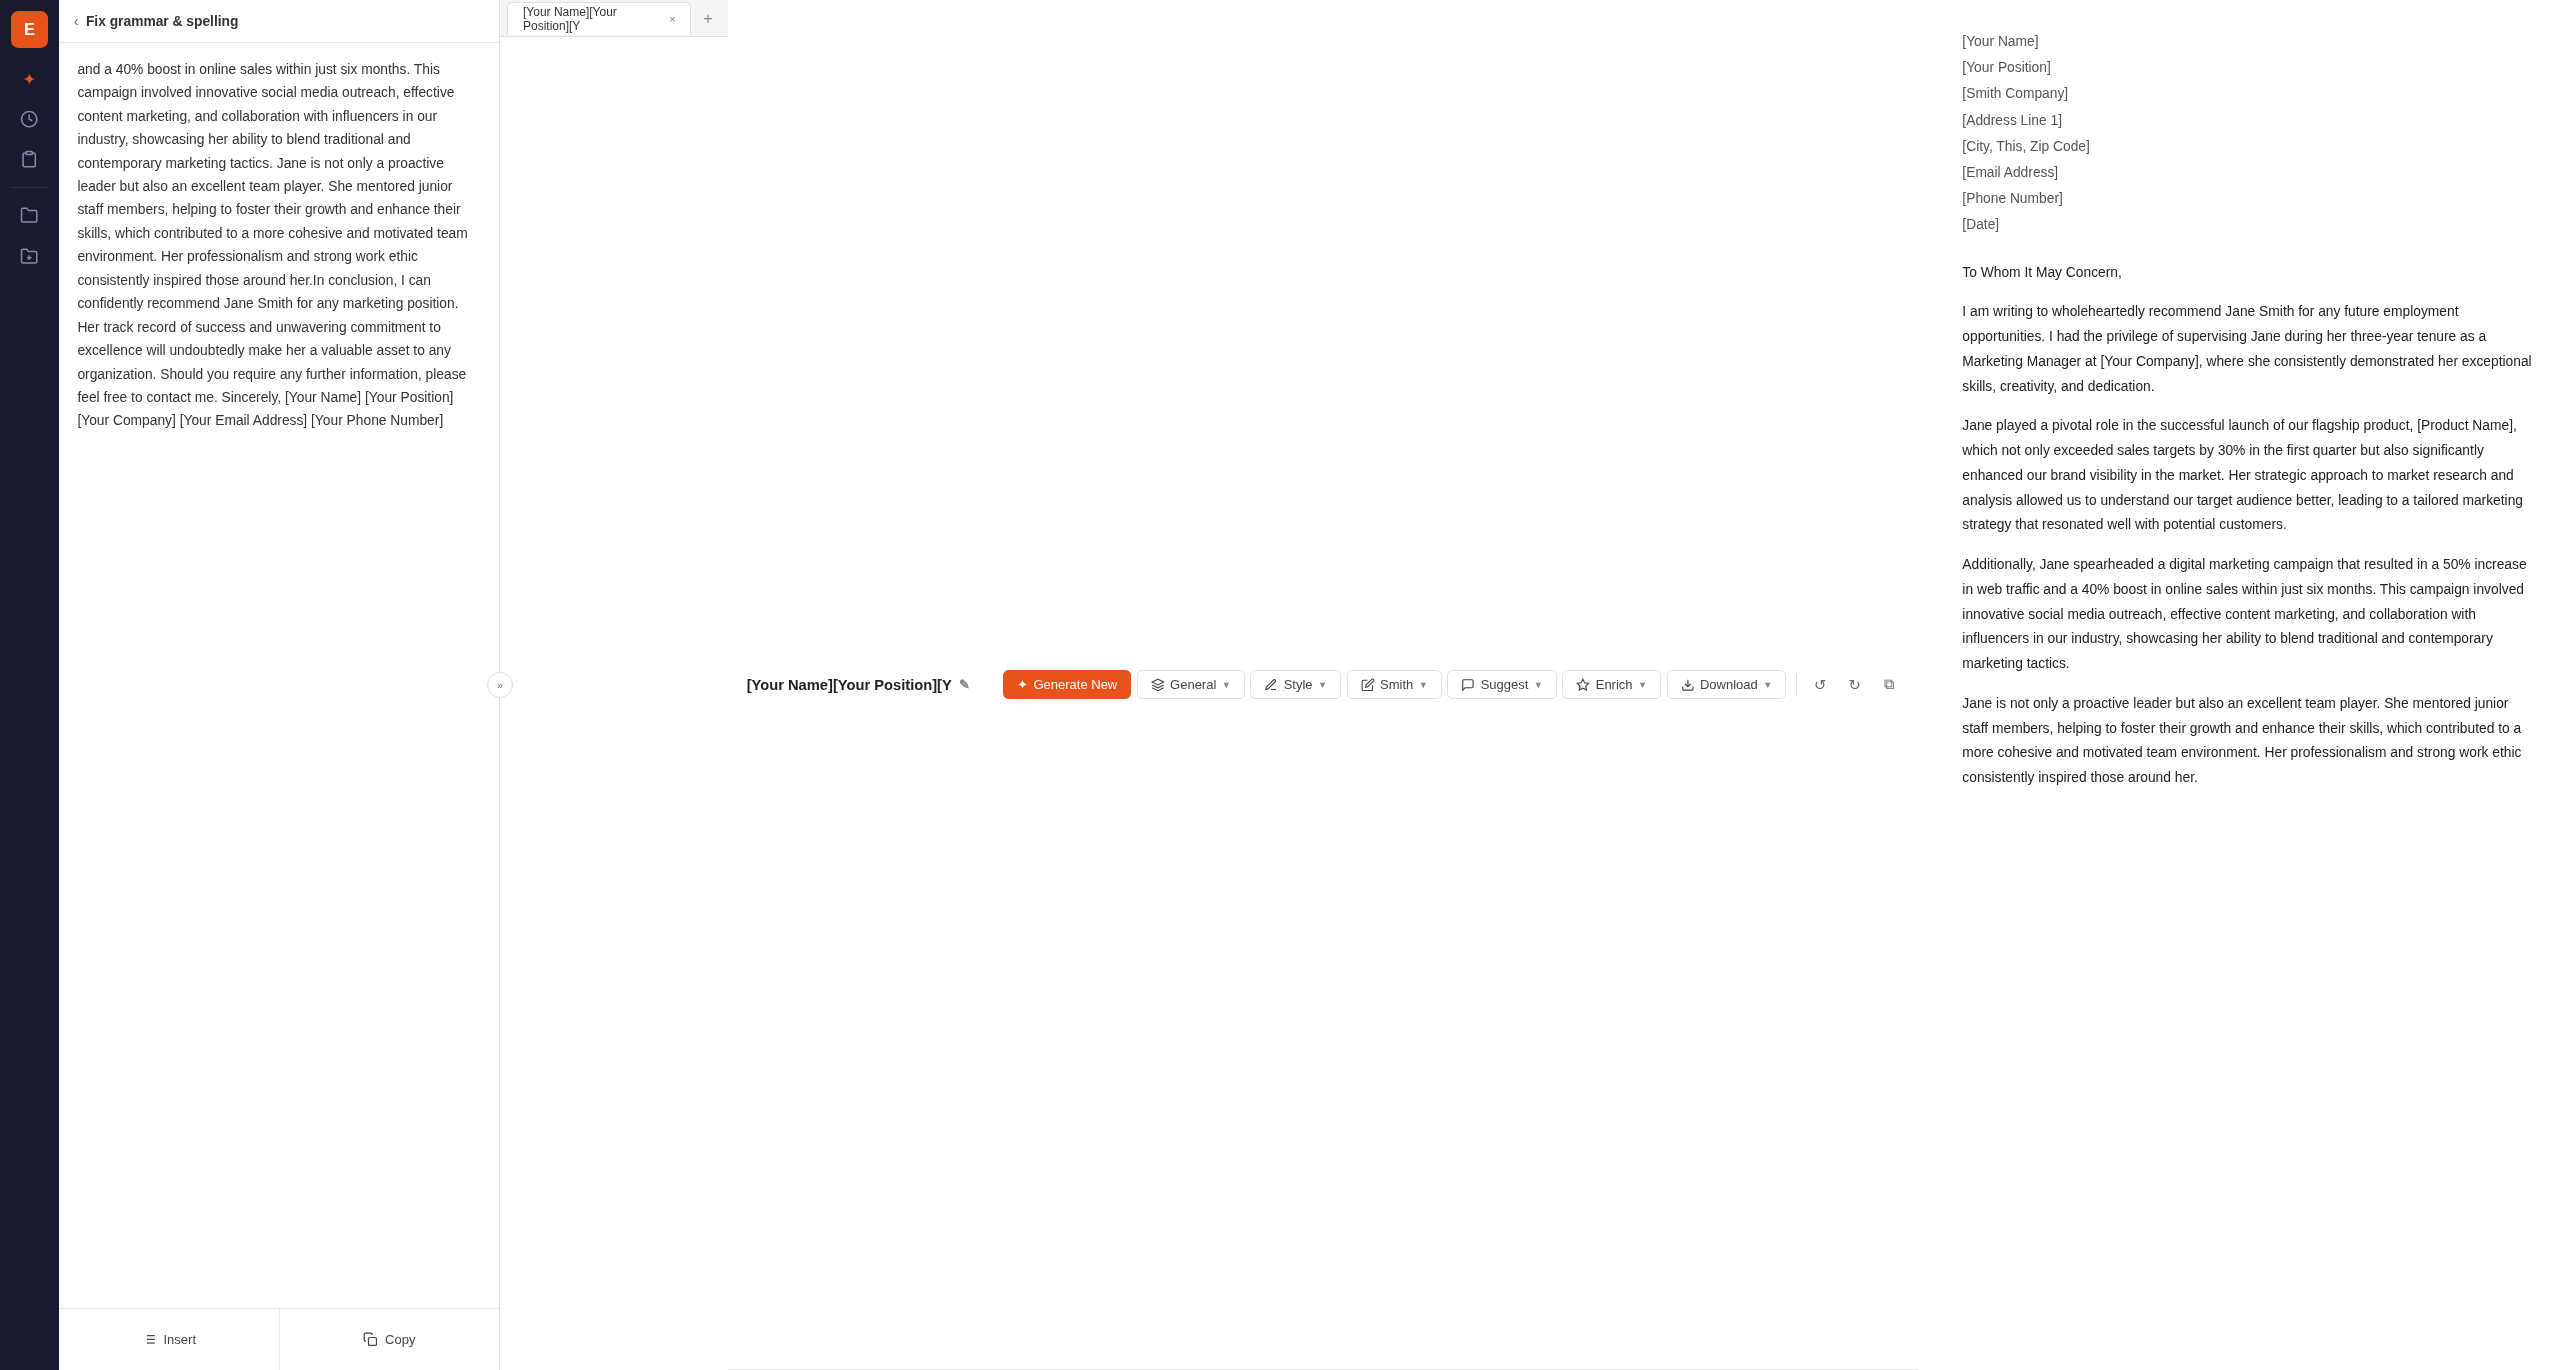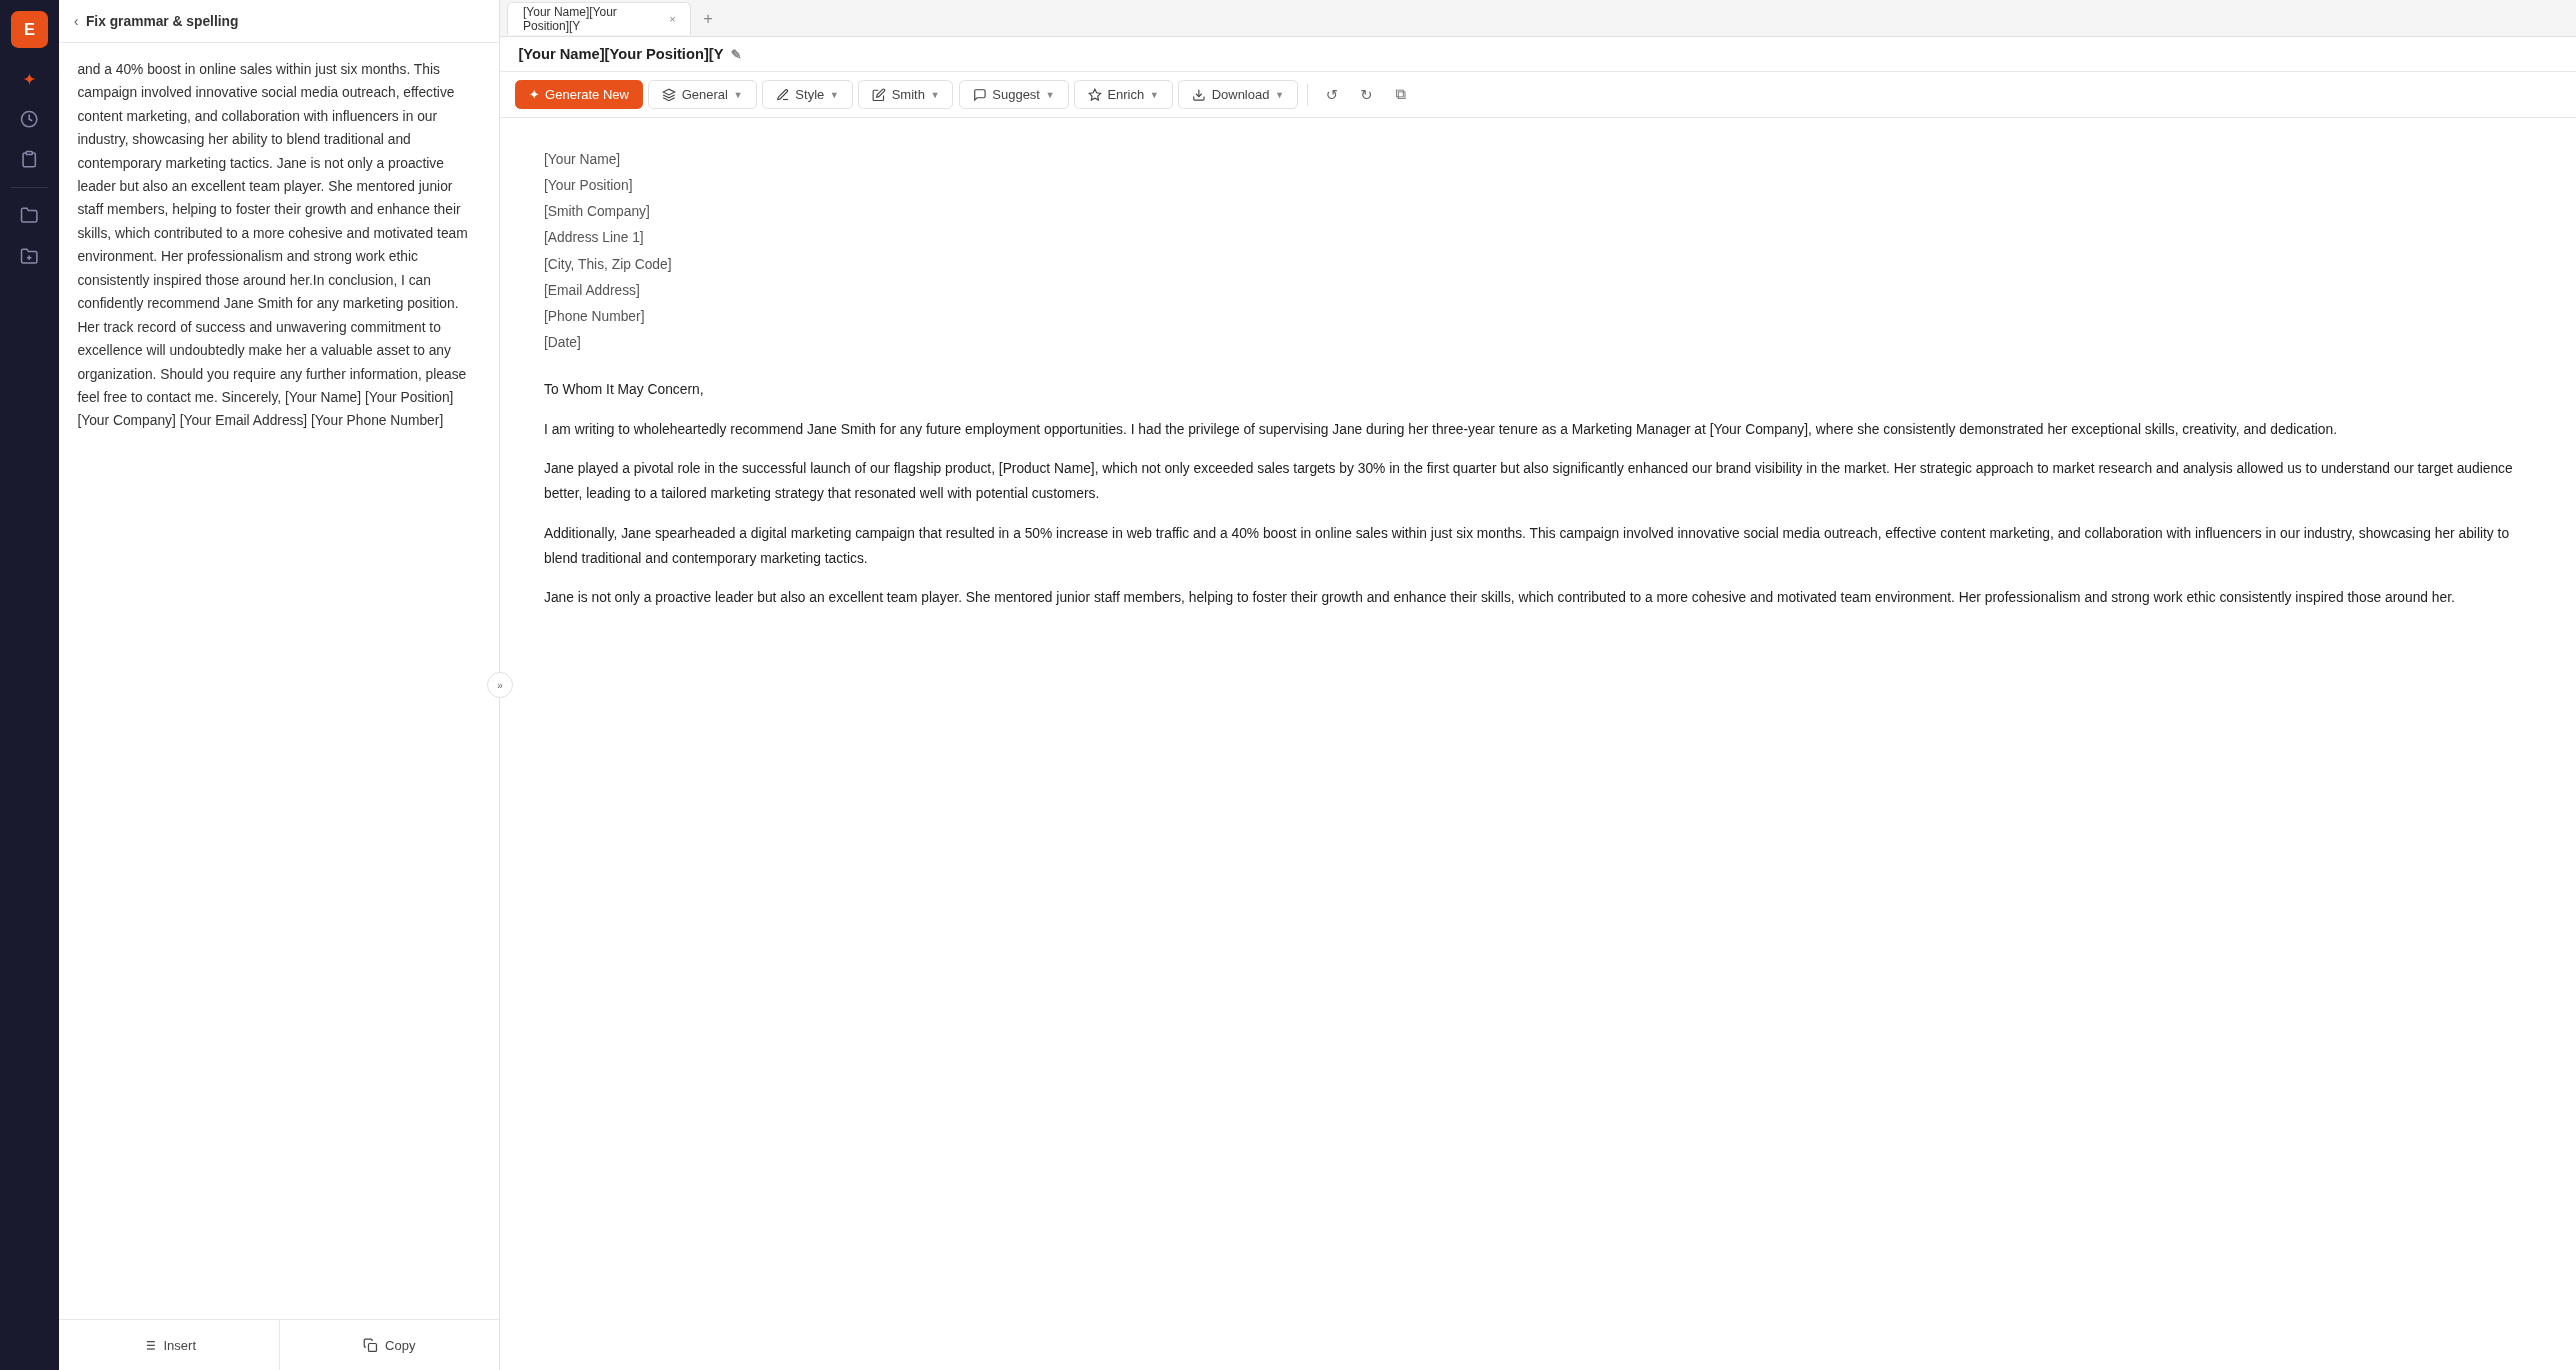--- a/index.html
+++ b/index.html
@@ -81,40 +81,40 @@
       border-radius: 50%;
       display: flex; align-items: center; justify-content: center;
       cursor: pointer;
       font-size: 10px;
       color: #666;
       z-index: 10;
     }
     .left-panel-footer {
       display: flex;
       border-top: 0.9px solid #e8e8e8;
-      height: 51px;
+      height: 62px;
     }
     .footer-btn {
       flex: 1;
       display: flex; align-items: center; justify-content: center;
       gap: 7.3px;
       font-size: 13px;
       font-weight: 500;
       color: #444;
       cursor: pointer;
       border: none;
       background: #fff;
     }
     .footer-btn:first-child { border-right: 0.9px solid #e8e8e8; }
 
     
     .right-panel {
       flex: 1;
       display: flex;
-      flex-direction: column;
+      flex-direction: row;
       background: #fff;
       overflow: hidden;
     }
 
     
     .tab-bar {
       display: flex;
       align-items: center;
       background: #f5f5f5;
       border-bottom: 0.9px solid #e0e0e0;

